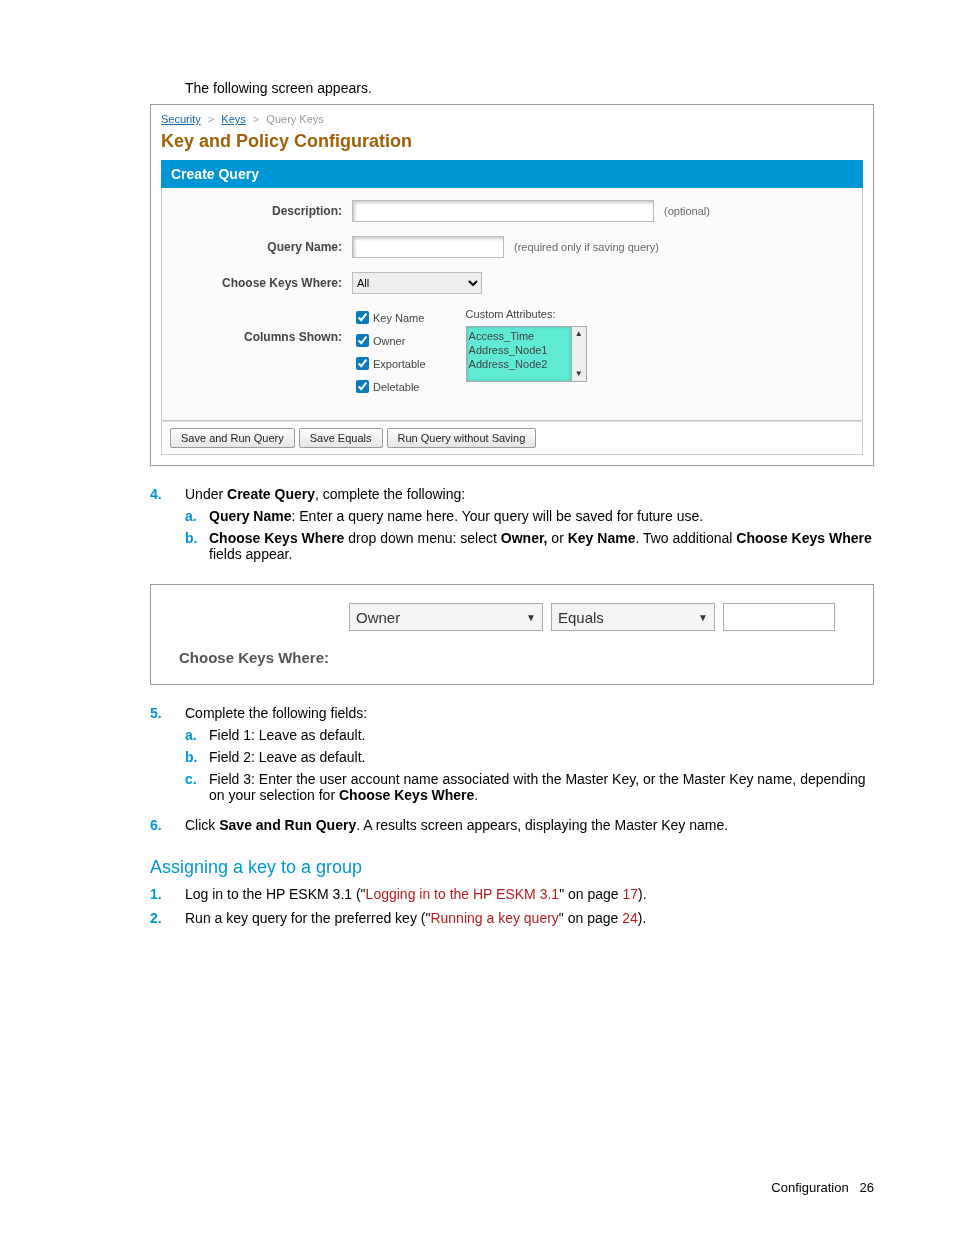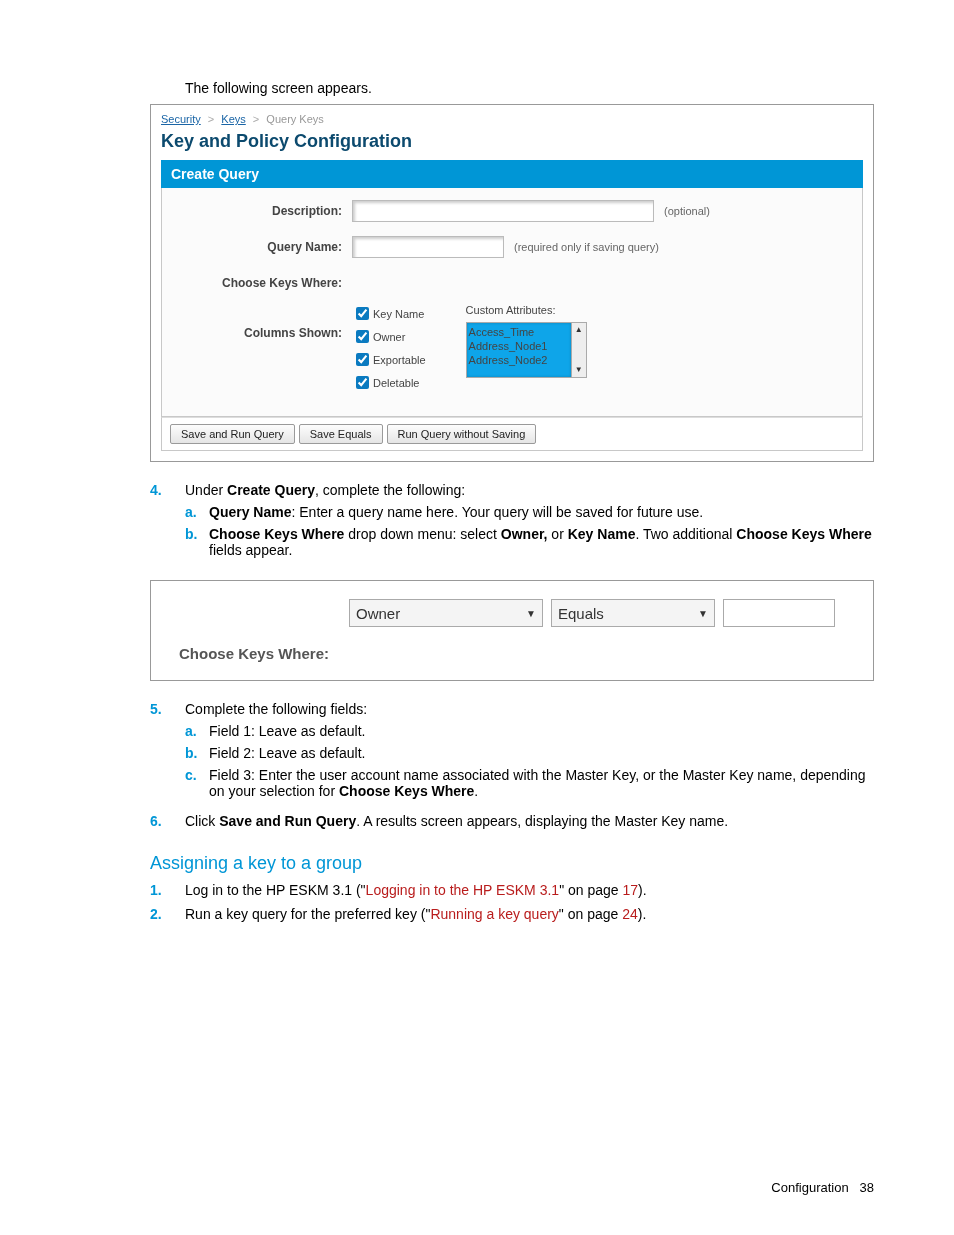--- a/index.html
+++ b/index.html
@@ -32,21 +32,21 @@
   .breadcrumb {
     font-size: 11px;
     color: #999;
     margin-bottom: 6px;
   }
   .breadcrumb .bc-link { color: #1a65a6; text-decoration: underline; }
   .breadcrumb .bc-sep { color: #aaa; margin: 0 4px; }
   .figure-title {
     font-size: 18px;
     font-weight: bold;
-    color: #0c4a6e;
+    color: #a16207;
     margin-bottom: 8px;
   }
   .panel-header {
     background: #0096d6;
     color: #fff;
     font-weight: bold;
     font-size: 14px;
     padding: 6px 10px;
   }
   .panel-body {
@@ -109,21 +109,21 @@
   }
   .custom-attr .ca-title { margin-bottom:6px; }
   .listbox-wrap {
     display:flex;
   }
   .listbox {
     border: 1px solid #aaa;
     width: 100px;
     height: 50px;
     font-size: 11px;
-    background:#0ea5e9;
+    background:#5eead4;
     box-shadow: inset 0 0 3px rgba(0,0,0,0.2);
     padding:2px;
   }
   .listbox div { line-height:14px; }
   .scroll-btns {
     display:flex; flex-direction:column; justify-content:space-between;
     width:14px; border:1px solid #aaa; border-left:none; background:#eee;
     font-size:8px; text-align:center; color:#333;
   }
   .scroll-btns span { line-height:14px;}
@@ -256,20 +256,25 @@
         </div>
         <div class="row">
           <div class="row-label">Query Name:</div>
           <div class="row-content">
             <div class="txt-input"></div>
             <span>(required only if saving query)</span>
           </div>
         </div>
         <div class="row">
           <div class="row-label">Choose Keys Where:</div>
+          <div class="row-content">
+            <select class="select-small">
+              <option>All</option>
+            </select>
+          </div>
         </div>
         <div class="row">
           <div class="row-label" style="padding-top:22px;">Columns Shown:</div>
           <div class="row-content cols-shown">
             <div class="chk-col">
               <label>
                   <input type="checkbox" checked="" style="">
                   <span>Key Name</span>
                 </label>
               <label>
@@ -380,16 +385,16 @@
       <span class="li-num">1.</span>
       <div class="li-body"><span>Log in to the HP ESKM 3.1 ("</span><span class="link">Logging in to the HP ESKM 3.1</span><span>" on page </span><span class="link">17</span><span>).</span></div>
     </li>
     <li>
       <span class="li-num">2.</span>
       <div class="li-body"><span>Run a key query for the preferred key ("</span><span class="link">Running a key query</span><span>" on page </span><span class="link">24</span><span>).</span></div>
     </li>
   </ol>
 
   <div class="footer">
-    <span>Configuration</span>&nbsp;&nbsp;&nbsp;<span>38</span>
+    <span>Configuration</span>&nbsp;&nbsp;&nbsp;<span>26</span>
   </div>
 
 </div>
 
 </body></html>

